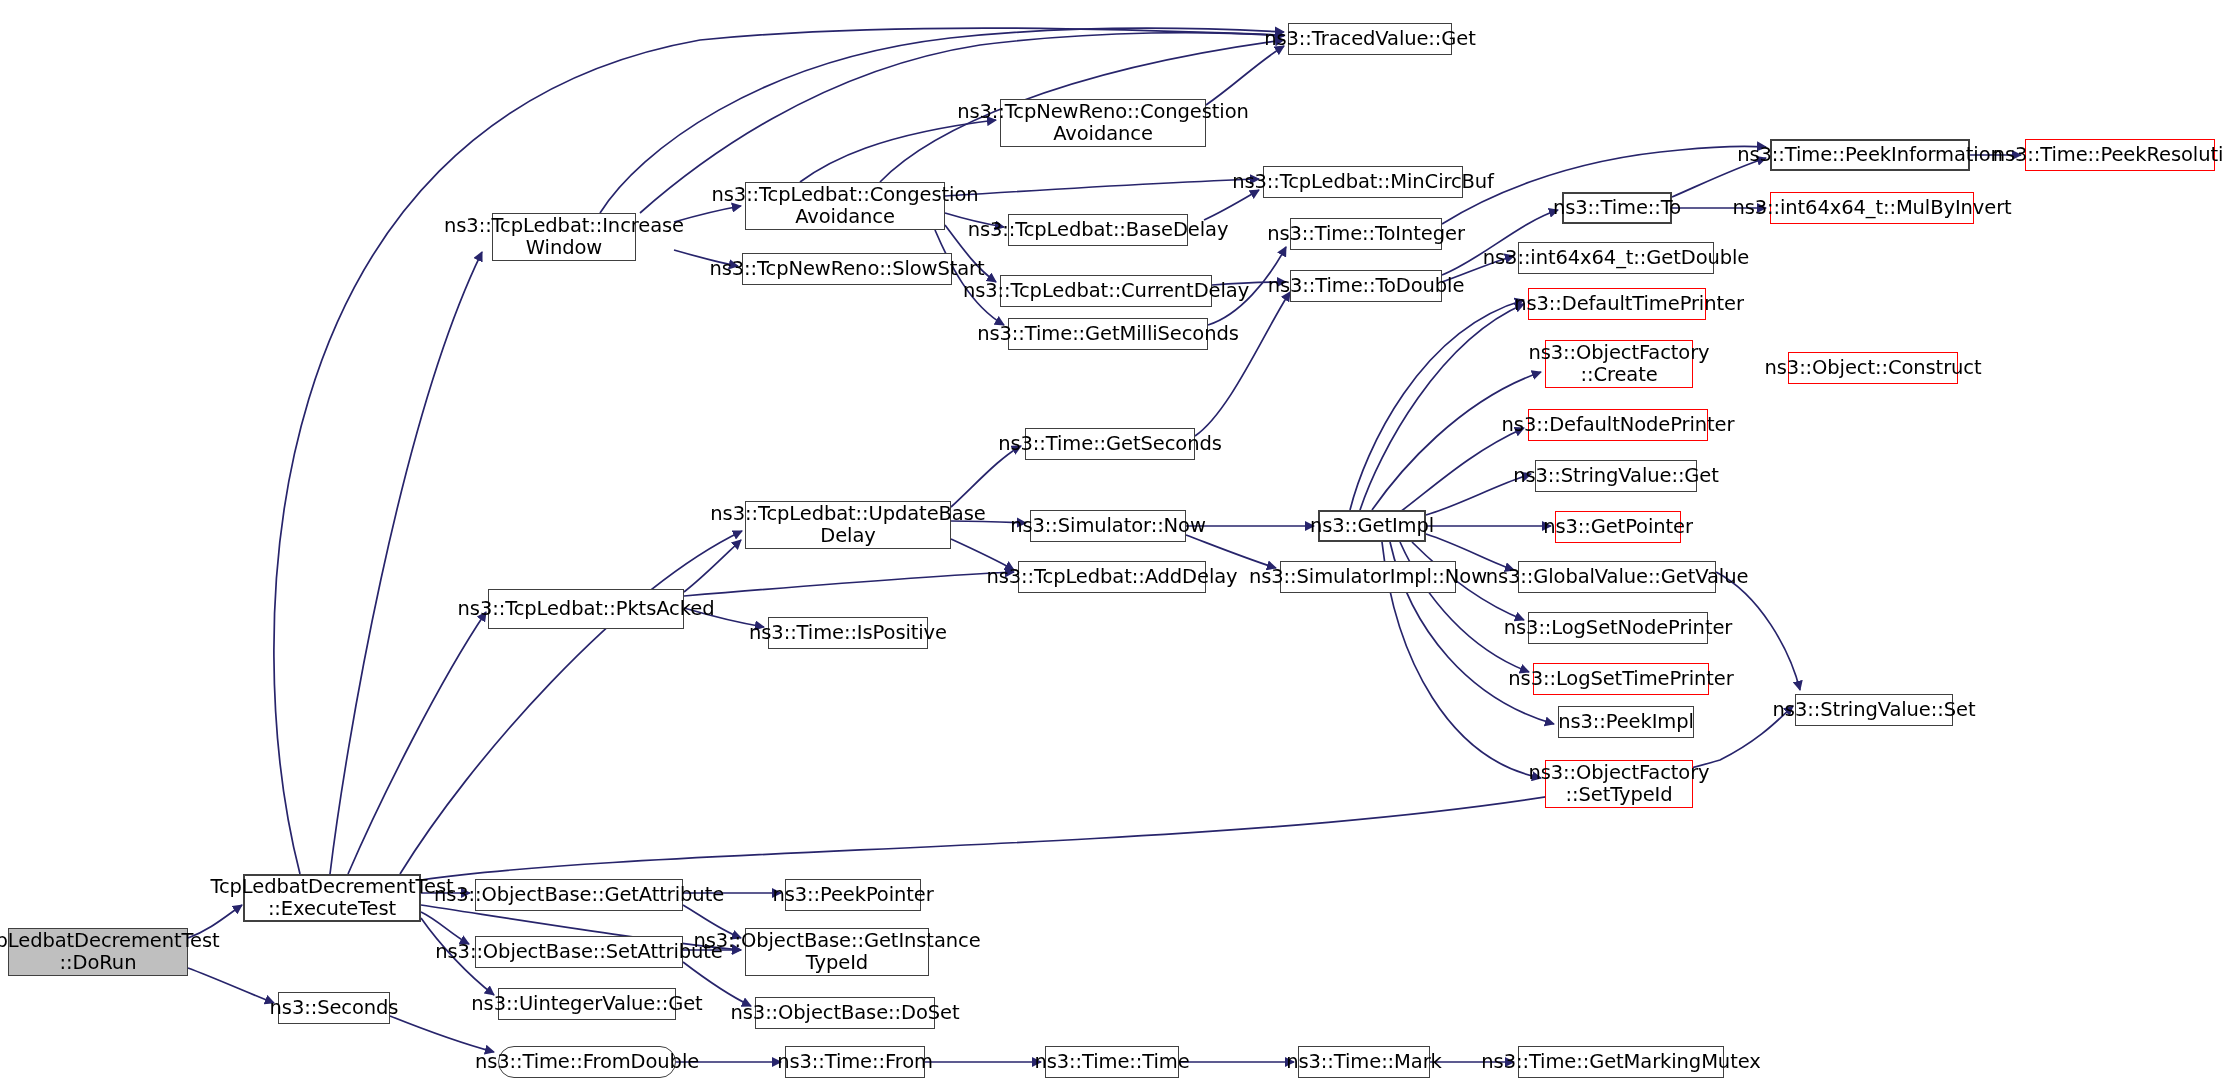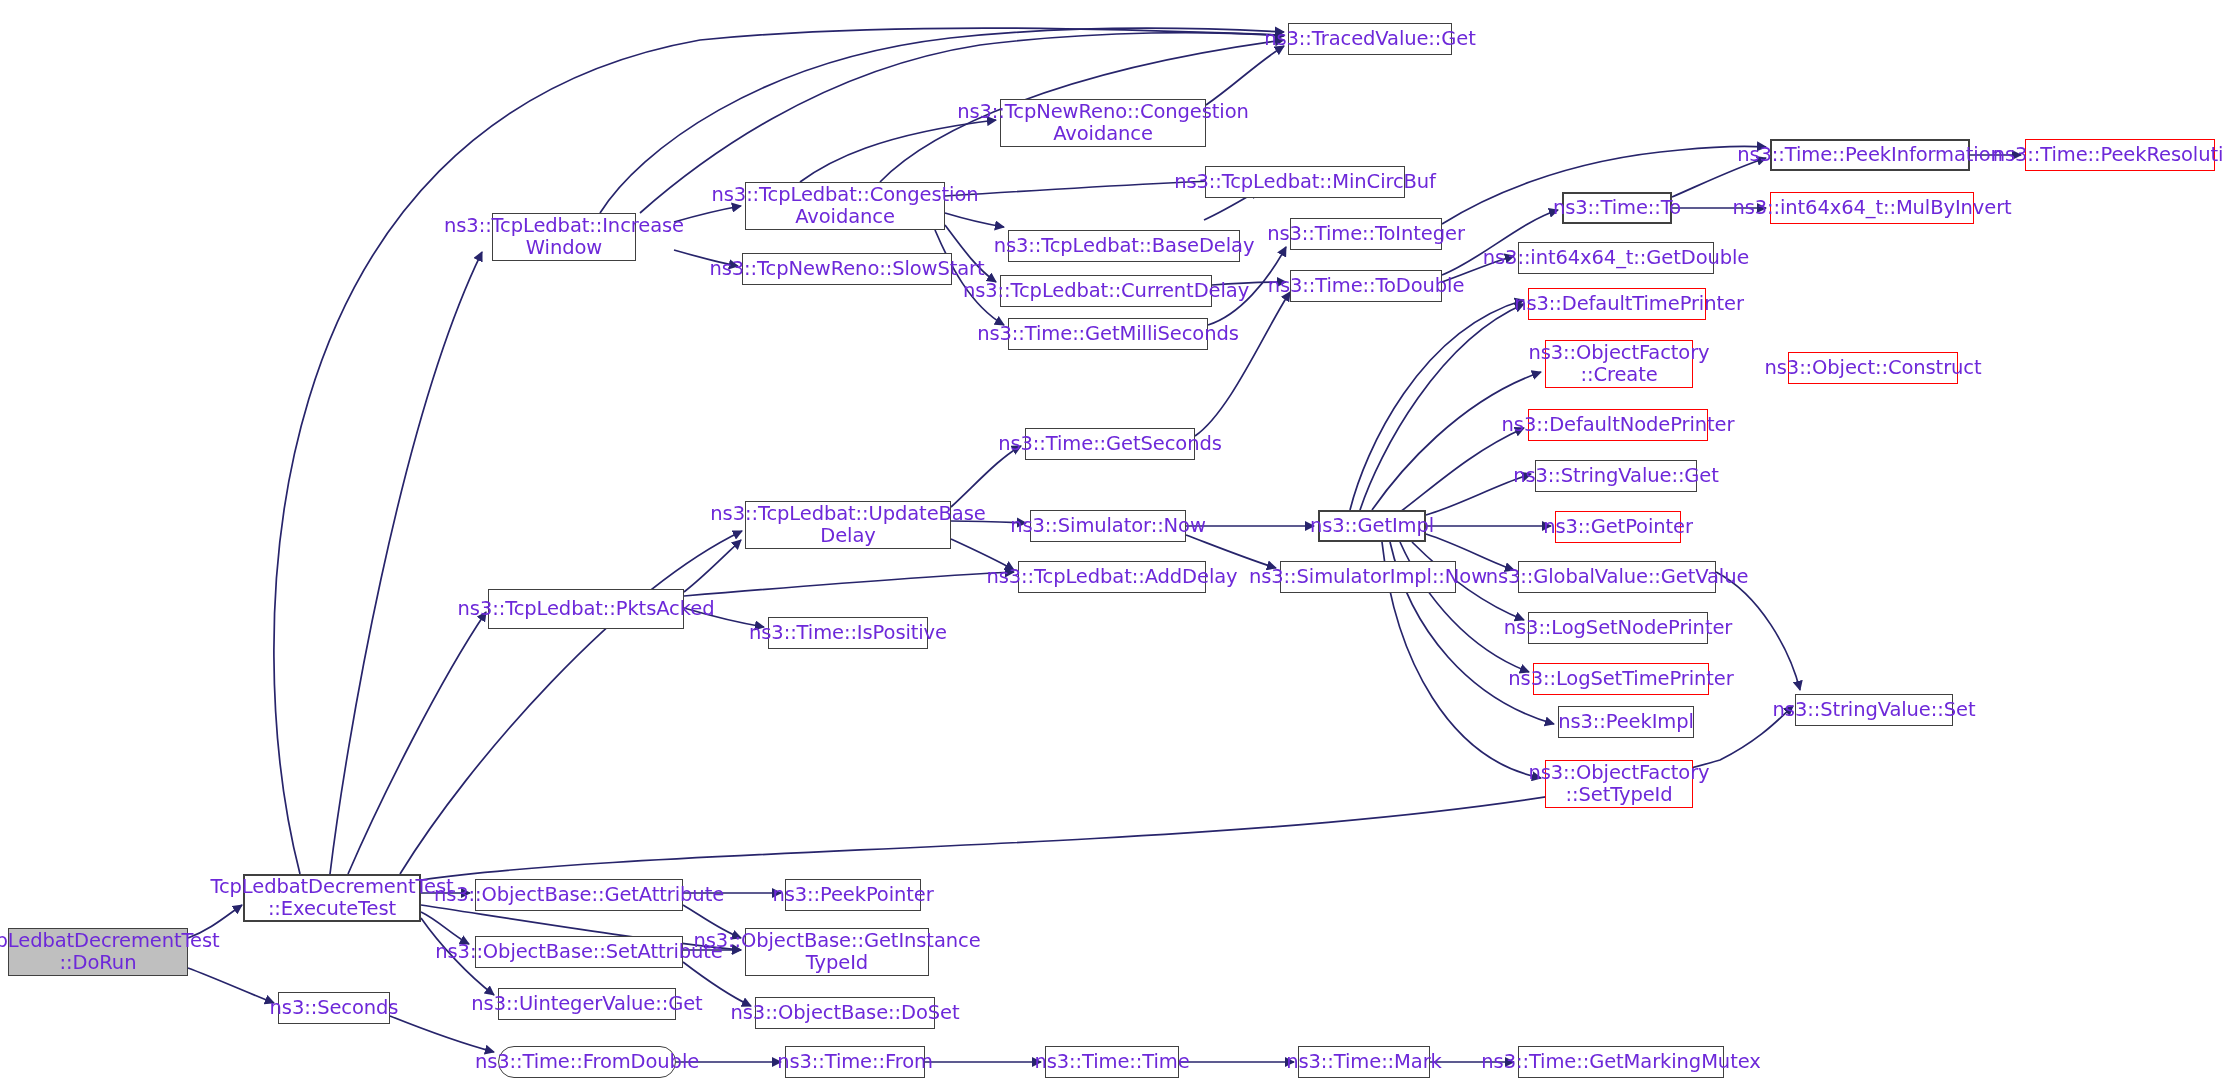--- a/index.html
+++ b/index.html
@@ -26,21 +26,21 @@
   }
   .node {
     position: absolute;
     box-sizing: border-box;
     display: flex;
     align-items: center;
     justify-content: center;
     text-align: center;
     background: #ffffff;
     border: 1.4px solid #404040;
-    color: #6d28d9;
+    color: #000000;
     font-size: 19.5px;
     line-height: 1.13;
     letter-spacing: -0.1px;
     white-space: pre-line;
     padding: 0 4px;
     z-index: 5;
   }
   .node.red {
     border-color: #ff0000;
     border-width: 1.6px;
@@ -139,22 +139,22 @@
 Avoidance</div>
       <div class="node" style="left: 742px; top: 253px; width: 210px; height: 32px;">ns3::TcpNewReno::SlowStart</div>
       <div class="node" style="left: 488px; top: 589px; width: 196px; height: 40px;">ns3::TcpLedbat::PktsAcked</div>
       <div class="node" style="left: 745px; top: 501px; width: 206px; height: 48px;">ns3::TcpLedbat::UpdateBase
 Delay</div>
       <div class="node" style="left: 768px; top: 617px; width: 160px; height: 32px;">ns3::Time::IsPositive</div>
       <div class="node" style="left: 1018px; top: 561px; width: 188px; height: 32px;">ns3::TcpLedbat::AddDelay</div>
       <div class="node" style="left: 1288px; top: 23px; width: 164px; height: 32px;">ns3::TracedValue::Get</div>
       <div class="node" style="left: 1000px; top: 99px; width: 206px; height: 48px;">ns3::TcpNewReno::Congestion
 Avoidance</div>
-      <div class="node" style="left: 1205px; top: 166px; width: 200px; height: 32px;">ns3::TcpLedbat::MinCircBuf</div>
-      <div class="node" style="left: 1008px; top: 230px; width: 232px; height: 32px;">ns3::TcpLedbat::BaseDelay</div>
+      <div class="node" style="left: 1263px; top: 166px; width: 200px; height: 32px;">ns3::TcpLedbat::MinCircBuf</div>
+      <div class="node" style="left: 1008px; top: 214px; width: 180px; height: 32px;">ns3::TcpLedbat::BaseDelay</div>
       <div class="node" style="left: 1000px; top: 275px; width: 212px; height: 32px;">ns3::TcpLedbat::CurrentDelay</div>
       <div class="node" style="left: 1008px; top: 318px; width: 200px; height: 32px;">ns3::Time::GetMilliSeconds</div>
       <div class="node" style="left: 1290px; top: 218px; width: 152px; height: 32px;">ns3::Time::ToInteger</div>
       <div class="node" style="left: 1290px; top: 270px; width: 152px; height: 32px;">ns3::Time::ToDouble</div>
       <div class="node thick" style="left: 1562px; top: 192px; width: 110px; height: 32px;">ns3::Time::To</div>
       <div class="node thick" style="left: 1770px; top: 139px; width: 200px; height: 32px;">ns3::Time::PeekInformation</div>
       <div class="node red" style="left: 2025px; top: 139px; width: 190px; height: 32px;">ns3::Time::PeekResolution</div>
       <div class="node red" style="left: 1770px; top: 192px; width: 204px; height: 32px;">ns3::int64x64_t::MulByInvert</div>
       <div class="node" style="left: 1518px; top: 242px; width: 196px; height: 32px;">ns3::int64x64_t::GetDouble</div>
       <div class="node" style="left: 1025px; top: 428px; width: 170px; height: 32px;">ns3::Time::GetSeconds</div>

